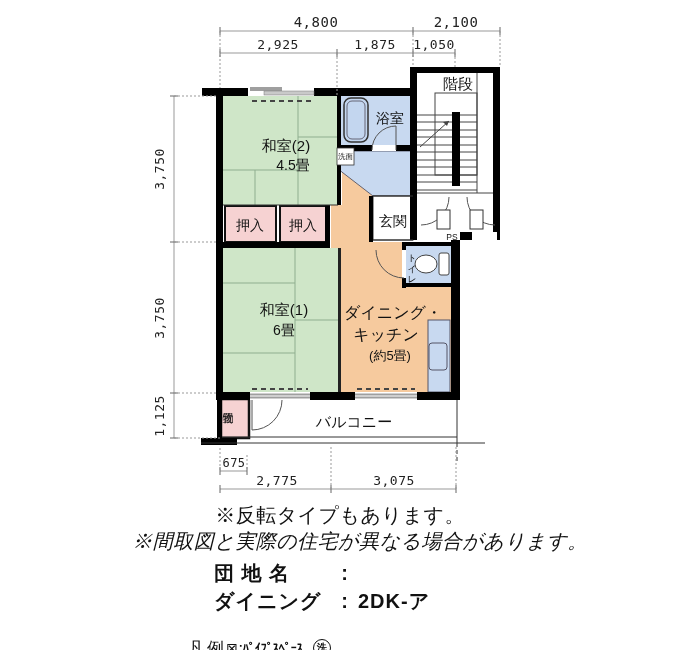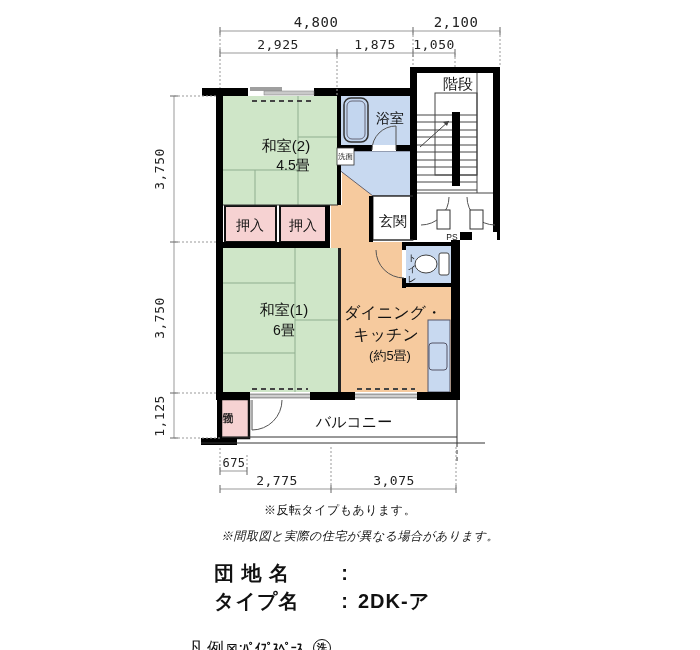--- a/index.html
+++ b/index.html
@@ -1,21 +1,21 @@
 <!DOCTYPE html>
 <html><head>
 <meta charset="utf-8">
 <style>
   html,body{margin:0;padding:0;background:#fff;}
   .page{position:relative;width:700px;height:650px;background:#fff;overflow:hidden;
         font-family:"Liberation Sans",sans-serif;color:#111;}
   svg{position:absolute;left:0;top:0;}
   svg text{font-family:"Liberation Sans",sans-serif;fill:#111;}
   svg text.dim{font-family:"DejaVu Sans Mono",monospace;fill:#222;letter-spacing:.5px;}
-  .note{position:absolute;text-align:center;font-size:12px;letter-spacing:.5px;}
+  .note{position:absolute;text-align:center;font-size:20px;letter-spacing:.5px;}
   .note1{left:0;width:680px;top:502px;}
   .note2{left:20px;width:680px;top:528px;font-style:italic;}
   .info-row{position:absolute;left:188px;display:flex;align-items:baseline;
             font-weight:bold;font-size:20px;letter-spacing:1px;margin-left:26px;}
   .info-row .lbl{width:118px;}
   .info-row .colon{width:26px;text-align:center;}
   .row1{top:560px;} .row2{top:588px;}
   .legend{position:absolute;left:188px;top:623px;display:flex;align-items:center;font-size:12px;}
   .legend .ttl{font-weight:normal;font-size:17px;letter-spacing:2px;}
   .legend .sym{font-size:14px;margin-right:1px;}
@@ -193,21 +193,21 @@
 </svg>
 
 <div class="note note1">※反転タイプもあります。</div>
 <div class="note note2">※間取図と実際の住宅が異なる場合があります。</div>
 
 <div class="info-row row1">
   <span class="lbl">団 地 名</span>
   <span class="colon">:</span>
 </div>
 <div class="info-row row2">
-  <span class="lbl">タイプ名</span>
+  <span class="lbl">ダイニング</span>
   <span class="colon">:</span>
   <span class="val">2DK-ア</span>
 </div>
 
 <div class="legend">
   <span class="ttl">凡例</span>
   <span class="sym">⊠</span>
   <span class="itm">:ﾊﾟｲﾌﾟｽﾍﾟｰｽ</span>
   <span class="circ">洗</span>
   <span class="itm2">:洗濯機置場</span>

